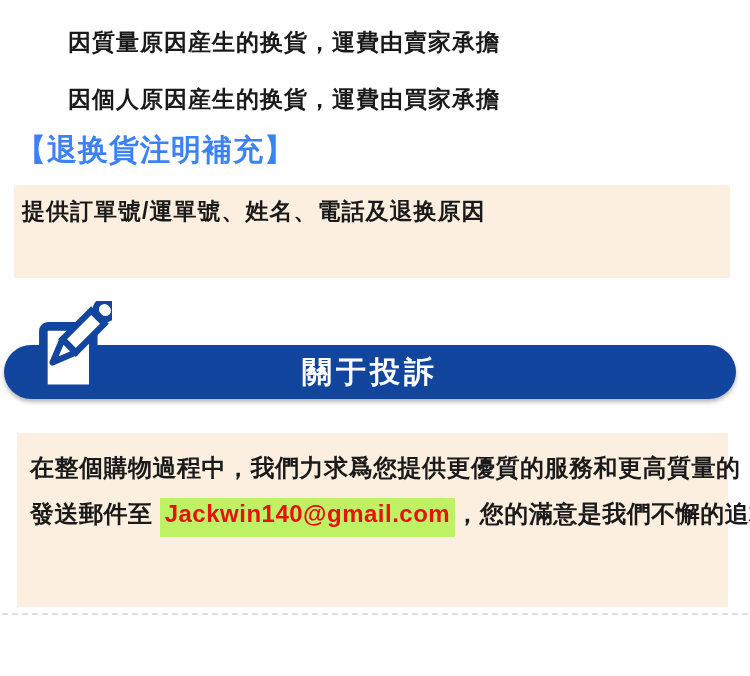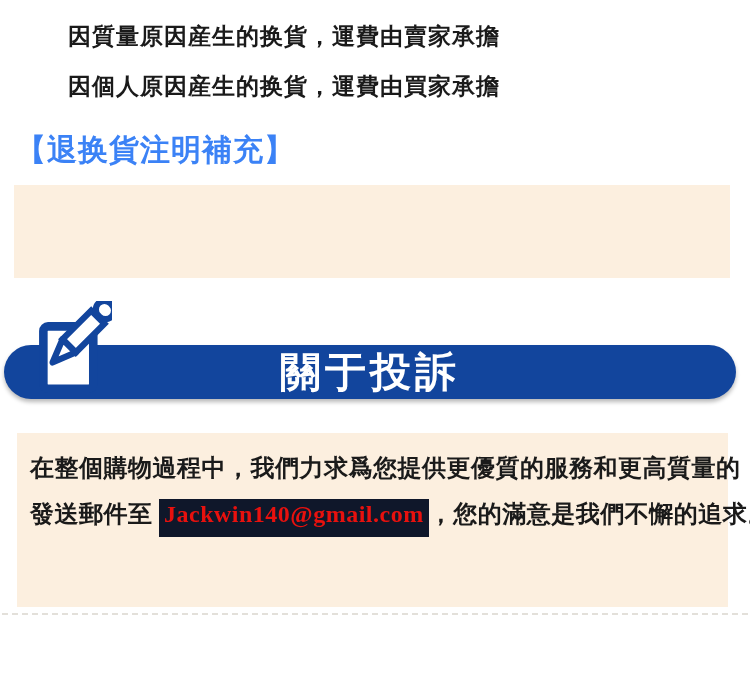--- a/index.html
+++ b/index.html
@@ -7,22 +7,22 @@
     width: 750px; height: 676px; position: relative; overflow: hidden;
     font-family: "Liberation Sans", "DejaVu Sans", sans-serif;
     color: #1a1a1a;
   }
   .abs { position: absolute; }
 
   .intro-line {
     left: 68px; font-size: 23px; font-weight: 600;
     letter-spacing: 1px; white-space: nowrap;
   }
-  .intro-line.l1 { top: 21px; }
-  .intro-line.l2 { top: 71px; }
+  .intro-line.l1 { top: 27px; }
+  .intro-line.l2 { top: 84px; }
 
   .section-heading {
     left: 16px; top: 130px;
     font-size: 30px; font-weight: 700; letter-spacing: 1px;
     white-space: nowrap;
   }
 
   .note-box {
     left: 14px; top: 185px; width: 716px; height: 93px;
     box-sizing: border-box; padding: 5px 0 0 8px;
@@ -32,29 +32,29 @@
     letter-spacing: 1px; white-space: nowrap;
   }
 
   .banner {
     left: 4px; top: 345px; width: 732px; height: 54px;
     border-radius: 27px;
     box-shadow: 0 3px 4px rgba(0,0,0,0.28);
     display: flex; align-items: center; justify-content: center;
   }
   .banner-label {
-    color: #ffffff; font-size: 41px; font-weight: 700;
+    color: #ffffff; font-size: 30px; font-weight: 700;
     letter-spacing: 4px; white-space: nowrap;
   }
 
   .banner-icon { left: 34px; top: 301px; z-index: 3; }
 
   .complaint-box {
     left: 17px; top: 433px; width: 711px; height: 174px;
-    box-sizing: border-box; padding: 12px 0 11px 13px; font-family: Liberation Serif, serif;
+    box-sizing: border-box; padding: 12px 0 11px 13px;
   }
   .complaint-line {
     font-size: 24px; font-weight: 600; line-height: 46px;
     letter-spacing: 0.5px; white-space: nowrap;
   }
   .email-link {
     font-weight: 700;
     padding: 2px 5px 10px 5px;
     text-decoration: none;
   }
@@ -65,35 +65,36 @@
   }
 </style>
 </head>
 <body style="background: rgb(255, 255, 255); color: rgb(26, 26, 26);">
 
 <div class="abs intro-line l1">因質量原因産生的换貨，運費由賣家承擔</div>
 <div class="abs intro-line l2">因個人原因産生的换貨，運費由買家承擔</div>
 
 <div class="abs section-heading" style="color: #3b82f6;">【退换貨注明補充】</div>
 <div class="abs note-box" style="background: rgb(252, 239, 223);">
+  <div class="note-line">提供訂單號/運單號、姓名、電話及退换原因</div>
 </div>
 
 <div class="abs banner" style="background: rgb(18, 69, 157);">
   <span class="banner-label" style="color: rgb(255, 255, 255);">關于投訴</span>
 </div>
 <div class="abs banner-icon">
   <svg width="78" height="96" viewBox="0 0 100 122" xmlns="http://www.w3.org/2000/svg">
     <rect x="12" y="32" width="64" height="80" rx="6" fill="#ffffff" stroke="#12459d" stroke-width="11"></rect>
     <g transform="translate(62,40) rotate(45)">
       <rect x="-12" y="-28" width="24" height="52" fill="#ffffff" stroke="#12459d" stroke-width="8"></rect>
       <rect x="-12" y="-52" width="24" height="22" rx="11" fill="#ffffff" stroke="#12459d" stroke-width="8"></rect>
       <path d="M -12 24 L 12 24 L 0 54 Z" fill="#ffffff" stroke="#12459d" stroke-width="8" stroke-linejoin="round"></path>
       <path d="M -4 44 L 4 44 L 0 54 Z" fill="#12459d"></path>
     </g>
   </svg>
 </div>
 
 <div class="abs complaint-box" style="background: rgb(252, 239, 223);">
   <div class="complaint-line">在整個購物過程中，我們力求爲您提供更優質的服務和更高質量的</div>
-  <div class="complaint-line"><span>發送郵件至 </span><span class="email-link" style="color: rgb(232, 17, 14); background: #0f172a;">Jackwin140@gmail.com</span><span>，您的滿意是我們不懈的追求。</span></div>
+  <div class="complaint-line"><span>發送郵件至 </span><span class="email-link" style="color: rgb(232, 17, 14); background: #bef264;">Jackwin140@gmail.com</span><span>，您的滿意是我們不懈的追求。</span></div>
 </div>
 
 <div class="abs dashed-sep"></div>
 
 </body></html>

